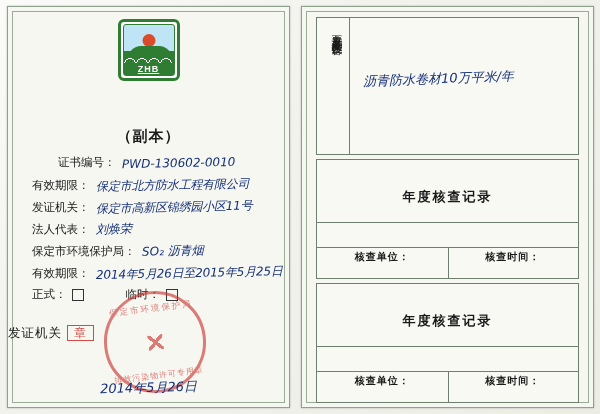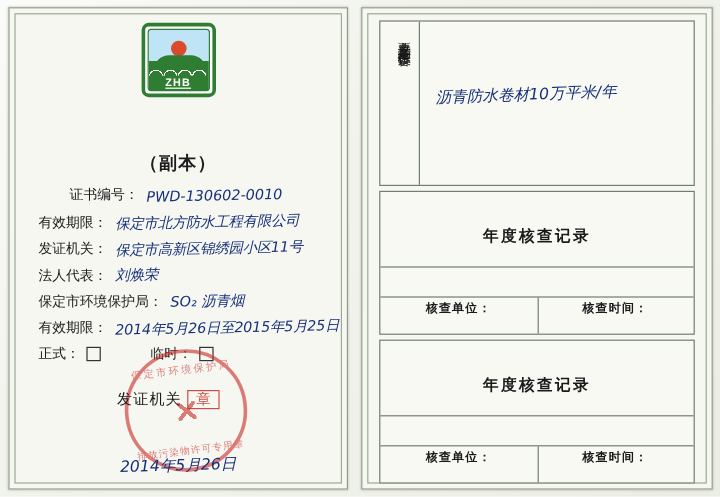--- a/index.html
+++ b/index.html
@@ -184,21 +184,21 @@
     margin-left: 2px;
     background: #f6f7f1;
   }
   .spacer-inline { display:inline-block; width: 34px; }
   
   .issuer {
     position: absolute;
     left: 0;
     right: 16px;
     top: 318px;
-    text-align: center;
+    text-align: left;
     font-size: 12.5px;
     color: #1a1a1a;
     letter-spacing: 1px;
   }
   .issue-date {
     position: absolute;
     left: 0;
     right: 0;
     top: 372px;
     text-align: center;

